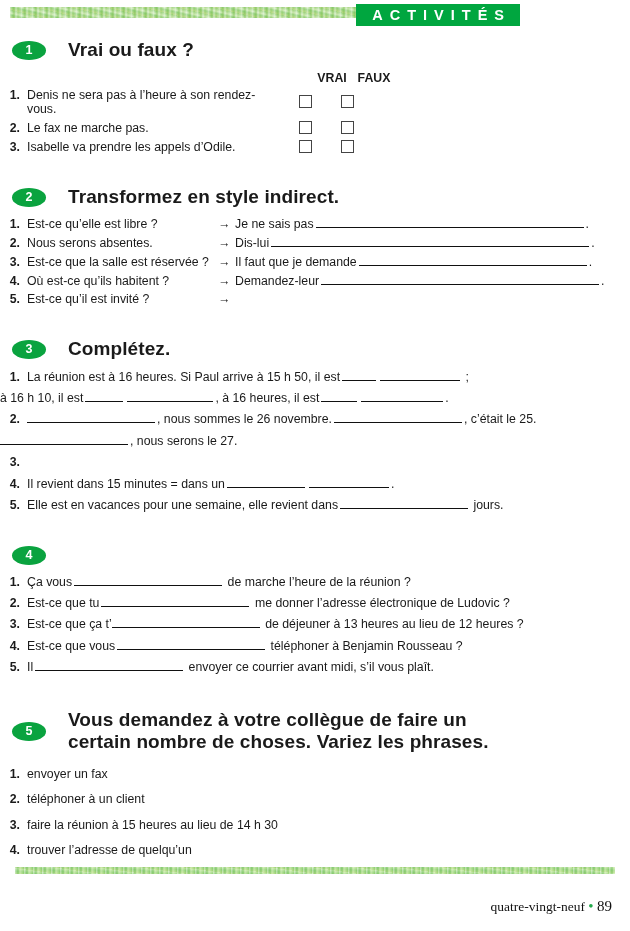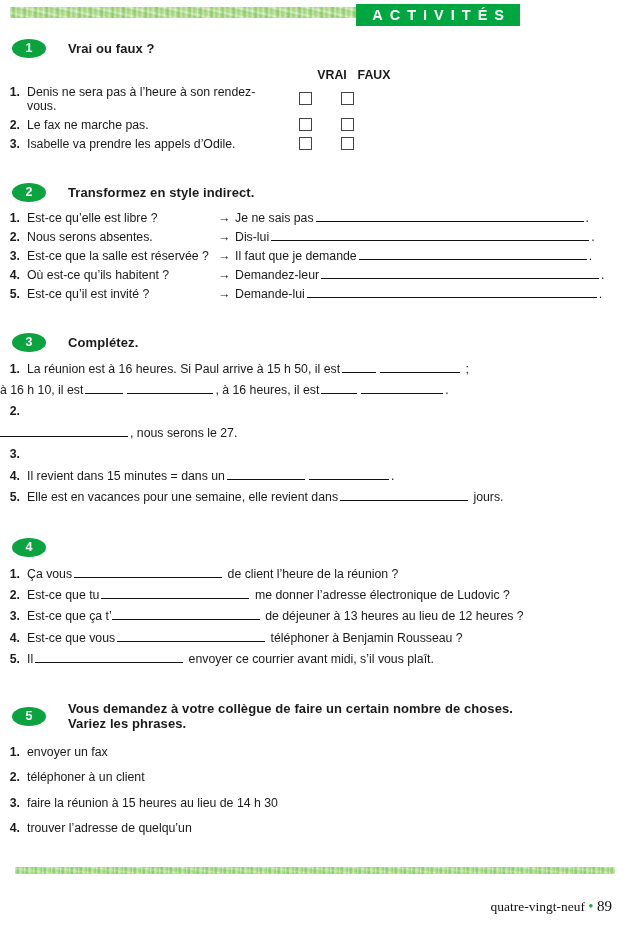--- a/index.html
+++ b/index.html
@@ -77,21 +77,21 @@
     background: #0aa33f;
     color: #ffffff;
     font-weight: bold;
     font-size: 12.5px;
     text-align: center;
     line-height: 19px;
     margin-left: 12px;
   }
   .ex-title {
     font-weight: bold;
-    font-size: 13px;
+    font-size: 19px;
     margin-left: 22px;
     letter-spacing: .1px;
   }
 
   .items { margin-top: 6px; }
 
   .item {
     display: flex;
     align-items: baseline;
     font-size: 12.3px;
@@ -297,23 +297,20 @@
           <span>Demandez-leur</span><span class="blank" style="width:278px;"></span><span>.</span>
         </div>
       </div>
 
       <div class="t2-row">
         <div class="t2-q" style="display:flex;">
           <span class="num">5.</span>
           <span>Est-ce qu’il est invité ?</span>
         </div>
         <div class="t2-arrow">→</div>
-        <div class="t2-a">
-          <span>Demande-lui</span><span class="blank" style="width:290px;"></span><span>.</span>
-        </div>
       </div>
     </div>
   </div>
 
   <div class="exercise" style="margin-top:30px;">
     <div class="ex-head">
       <div class="badge">3</div>
       <div class="ex-title">Complétez.</div>
     </div>
 
@@ -326,20 +323,23 @@
         </span>
       </div>
       <div class="item sub-line">
         <span class="txt">
           <span>à 16 h 10, il est</span><span class="blank" style="width:38px;"></span><span class="blank" style="width:86px;"></span><span>, à 16 heures, il est</span><span class="blank" style="width:36px;"></span><span class="blank" style="width:82px;"></span><span>.</span>
         </span>
       </div>
 
       <div class="item">
         <span class="num">2.</span>
+        <span class="txt">
+          <span class="blank tight" style="width:128px;"></span><span>, nous sommes le 26 novembre.</span><span class="blank" style="width:128px;"></span><span>, c’était le 25.</span>
+        </span>
       </div>
       <div class="item sub-line">
         <span class="txt">
           <span class="blank tight" style="width:128px;"></span><span>, nous serons le 27.</span>
         </span>
       </div>
 
       <div class="item">
         <span class="num">3.</span>
       </div>
@@ -364,21 +364,21 @@
   <div class="exercise" style="margin-top:30px;">
     <div class="ex-head">
       <div class="badge">4</div>
     </div>
 
     <div class="items">
       <div class="item">
         <span class="num">1.</span>
         <span class="txt">
           <span>Ça vous</span><span class="blank" style="width:148px;"></span>
-          <span>de client l’heure de la réunion ?</span>
+          <span>de marche l’heure de la réunion ?</span>
         </span>
       </div>
       <div class="item">
         <span class="num">2.</span>
         <span class="txt">
           <span>Est-ce que tu</span><span class="blank" style="width:148px;"></span>
           <span>me donner l’adresse électronique de Ludovic ?</span>
         </span>
       </div>
       <div class="item">

